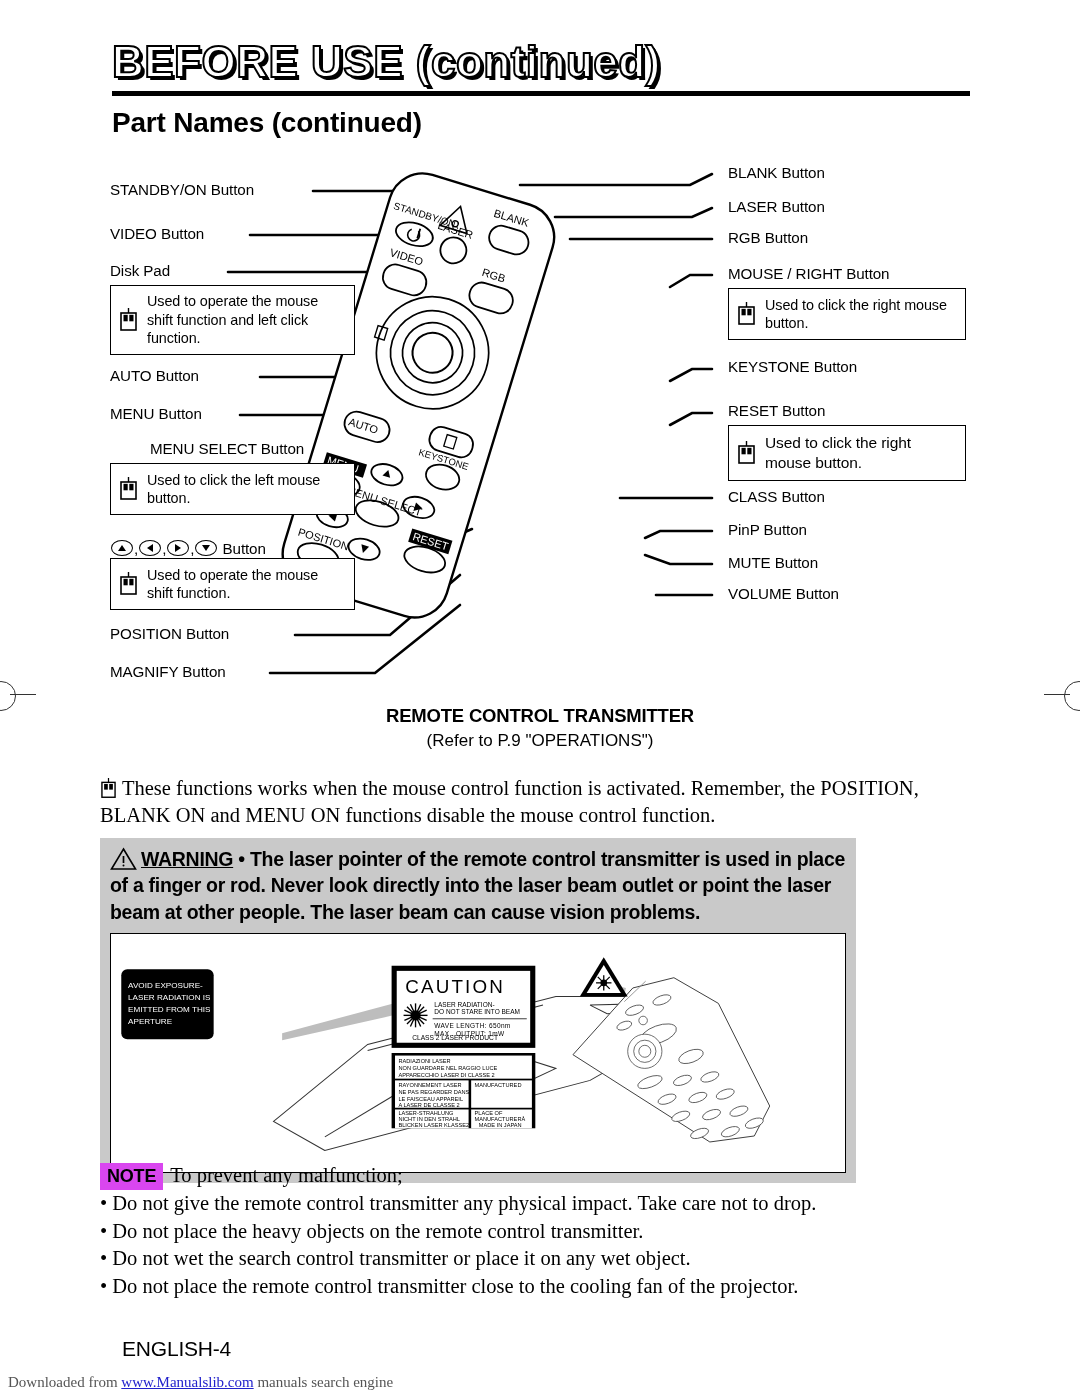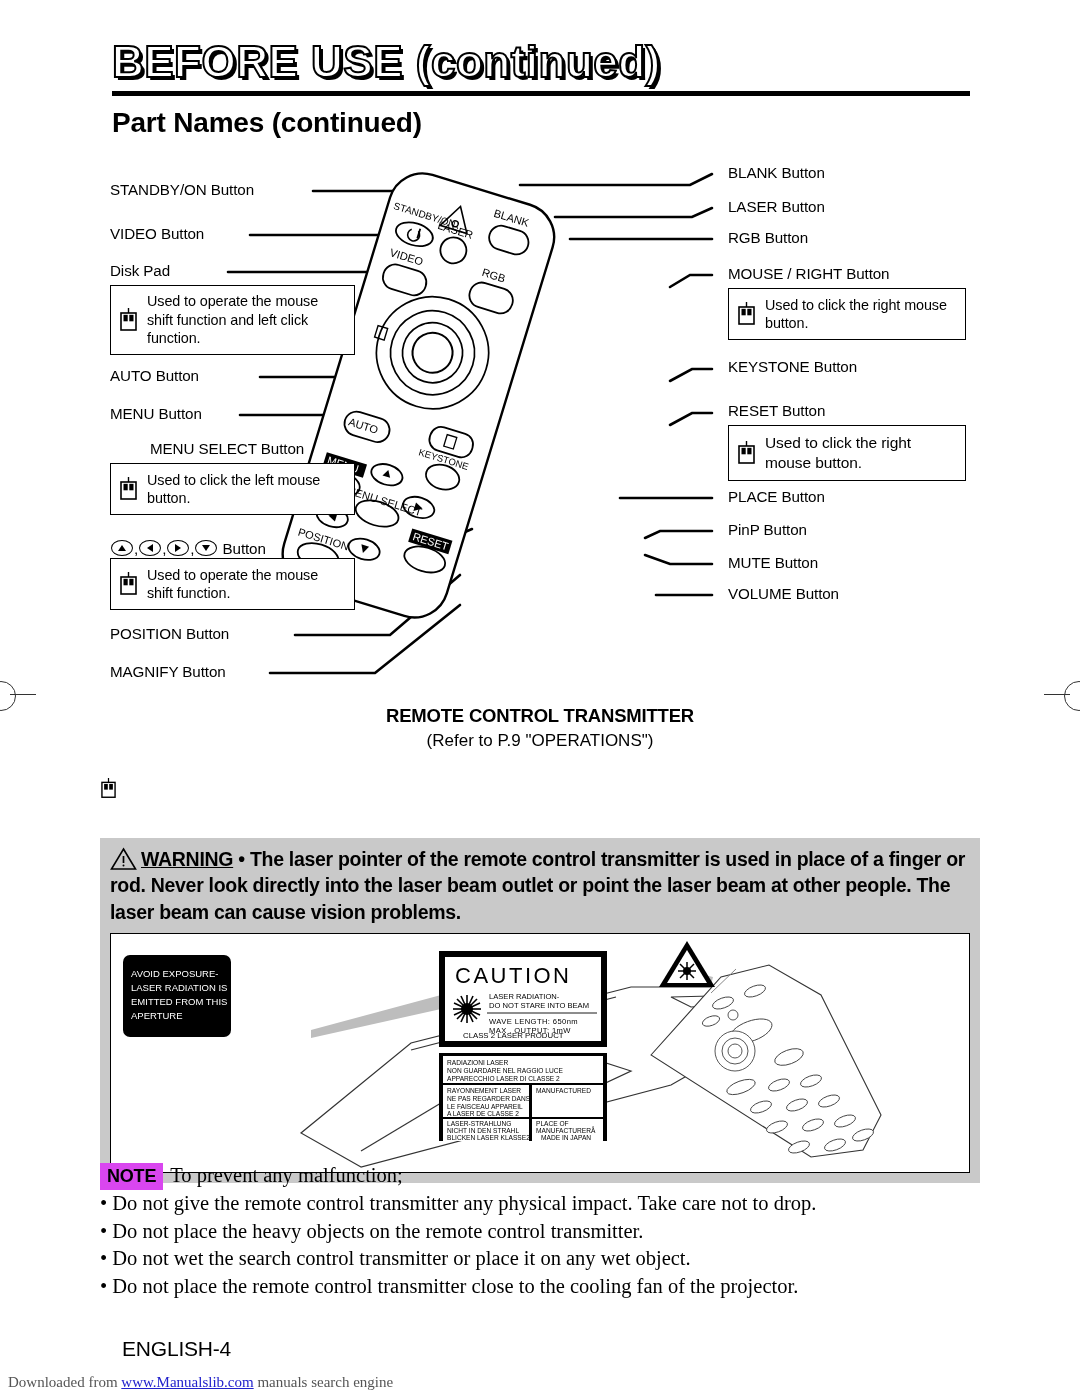--- a/index.html
+++ b/index.html
@@ -43,21 +43,21 @@
   .abtn.rt i{border-top:4px solid transparent;border-bottom:4px solid transparent;border-left:6px solid #000;}
   
   .caption{position:absolute;left:100px;top:705px;width:880px;text-align:center;}
   .cap1{font-size:18.5px;font-weight:bold;letter-spacing:-.2px;}
   .cap2{font-family:"Liberation Sans",sans-serif;font-size:17px;margin-top:4px;}
   
   .bodytext{position:absolute;left:100px;top:775px;width:880px;
             font-family:"Liberation Serif",serif;font-size:20.5px;line-height:1.33;}
   .inline-mouse{display:inline-block;width:17px;height:21px;vertical-align:-4px;margin-right:5px;}
   
-  .warnbox{position:absolute;left:100px;top:838px;width:880px;background:#c9c9c9;padding:8px 10px 10px 10px;box-sizing:border-box;}
+  .warnbox{position:absolute;left:100px;top:838px;width:756px;background:#c9c9c9;padding:8px 10px 10px 10px;box-sizing:border-box;}
   .warn-txt{font-size:19.5px;font-weight:bold;line-height:1.35;letter-spacing:-.3px;}
   .warn-txt u{text-decoration:underline;}
   .tri{display:inline-block;width:27px;height:24px;vertical-align:-5px;margin-right:4px;}
   .illus{margin-top:8px;background:#fff;border:1px solid #000;height:238px;position:relative;overflow:hidden;}
   
   .notesec{position:absolute;left:100px;top:1162px;width:885px;
            font-family:"Liberation Serif",serif;font-size:20.5px;line-height:1.345;}
   .note-tag{display:inline-block;background:#d946ef;font-family:"Liberation Sans",sans-serif;
             font-weight:bold;font-size:18px;padding:1px 7px 2px 7px;margin-right:7px;letter-spacing:-.2px;}
   .notesec li{list-style:none;}
@@ -244,38 +244,38 @@
     <div class="note-box" style="left:628px;top:270px;width:238px;height:56px;">
       <svg class="mouse-ico" viewBox="0 0 19 24">
         <line x1="9.5" y1="0" x2="9.5" y2="5" stroke="#000" stroke-width="1.4"></line>
         <rect x="2" y="5" width="15" height="17" fill="none" stroke="#000" stroke-width="1.6"></rect>
         <rect x="4.5" y="6.8" width="4.2" height="6.5" fill="#000"></rect>
         <rect x="10.3" y="6.8" width="4.2" height="6.5" fill="#000"></rect>
       </svg>
       <div class="mtxt" style="font-size:15.5px;">Used to click the right mouse button.</div>
     </div>
 
-    <div class="lbl" style="left:628px;top:333px;">PLACE Button</div>
+    <div class="lbl" style="left:628px;top:333px;">CLASS Button</div>
     <div class="lbl" style="left:628px;top:366px;">PinP Button</div>
     <div class="lbl" style="left:628px;top:399px;">MUTE Button</div>
     <div class="lbl" style="left:628px;top:430px;">VOLUME Button</div>
   </div>
 
   <div class="caption">
     <div class="cap1">REMOTE CONTROL TRANSMITTER</div>
     <div class="cap2">(Refer to P.9 "OPERATIONS")</div>
   </div>
 
   <div class="bodytext">
     <svg class="inline-mouse" viewBox="0 0 19 24">
       <line x1="9.5" y1="0" x2="9.5" y2="5" stroke="#000" stroke-width="1.4"></line>
       <rect x="2" y="5" width="15" height="17" fill="none" stroke="#000" stroke-width="1.6"></rect>
       <rect x="4.5" y="6.8" width="4.2" height="6.5" fill="#000"></rect>
       <rect x="10.3" y="6.8" width="4.2" height="6.5" fill="#000"></rect>
-    </svg>
+    </svg><span>These functions works when the mouse control function is activated. Remember, the POSITION, BLANK ON and MENU ON functions disable the mouse control function.</span>
   </div>
 
   <div class="warnbox">
     <div class="warn-txt">
       <svg class="tri" viewBox="0 0 27 24">
         <path d="M13.5,2 L25.5,22 L1.5,22 Z" fill="none" stroke="#000" stroke-width="1.6"></path>
         <line x1="13.5" y1="9" x2="13.5" y2="16" stroke="#000" stroke-width="1.7"></line>
         <circle cx="13.5" cy="18.6" r="1" fill="#000"></circle>
       </svg><u>WARNING</u>
       <span>•</span>

